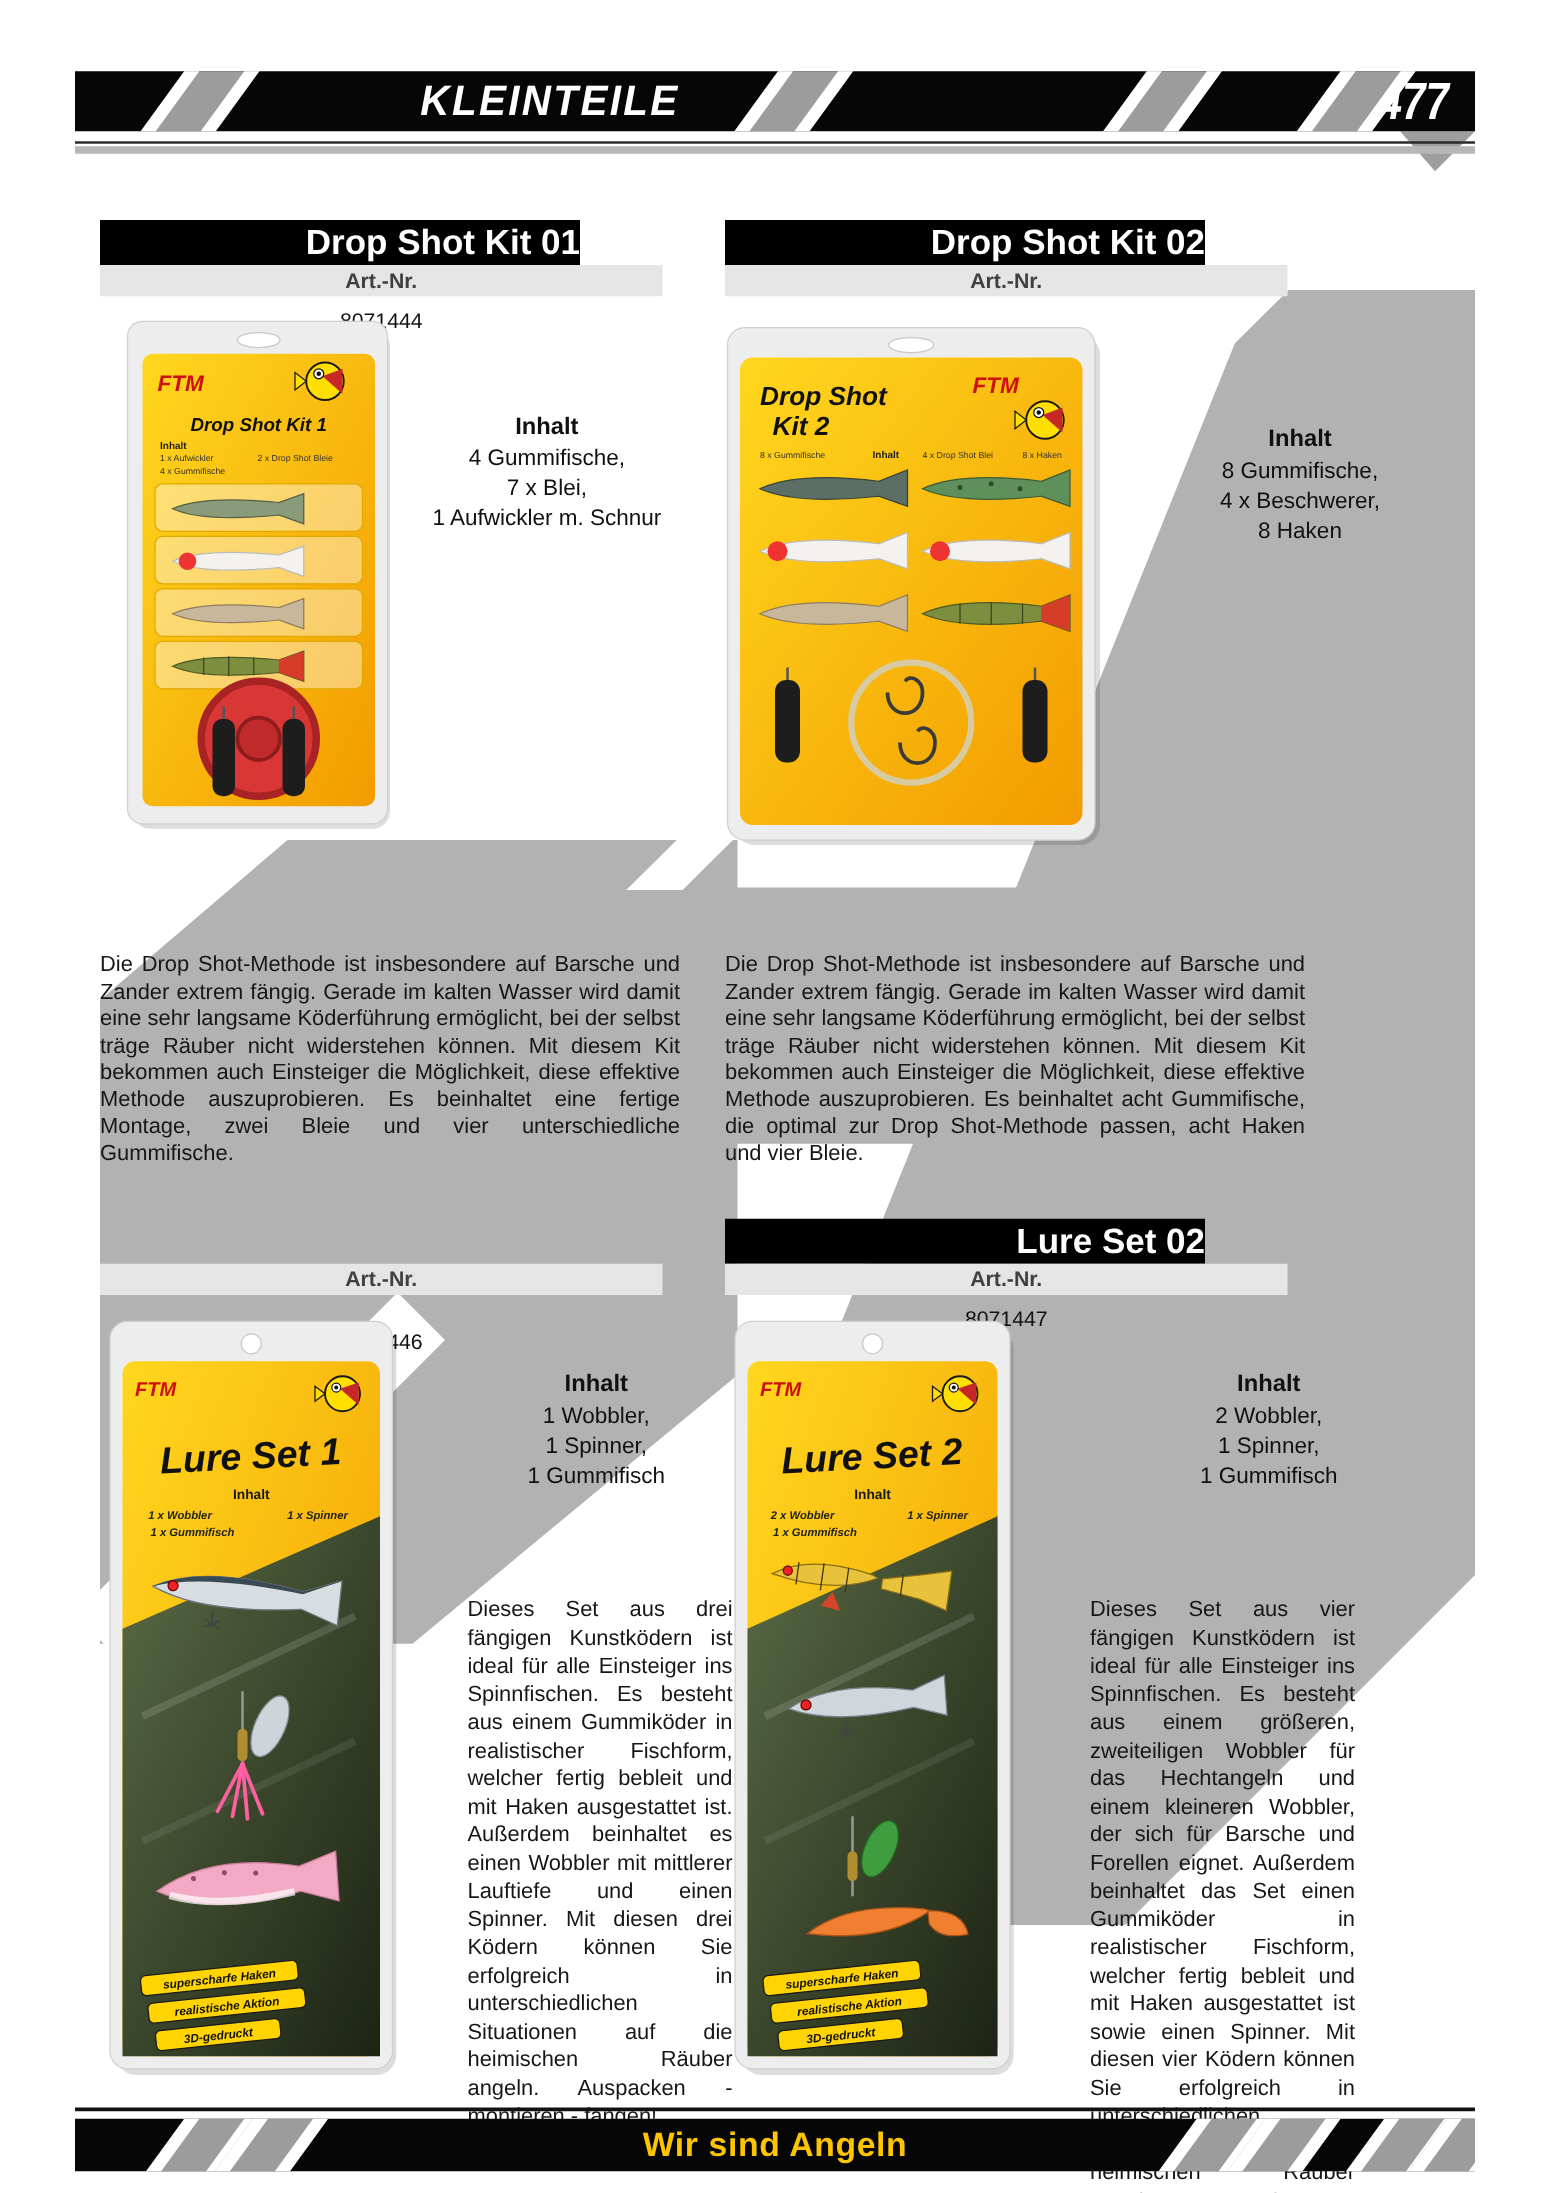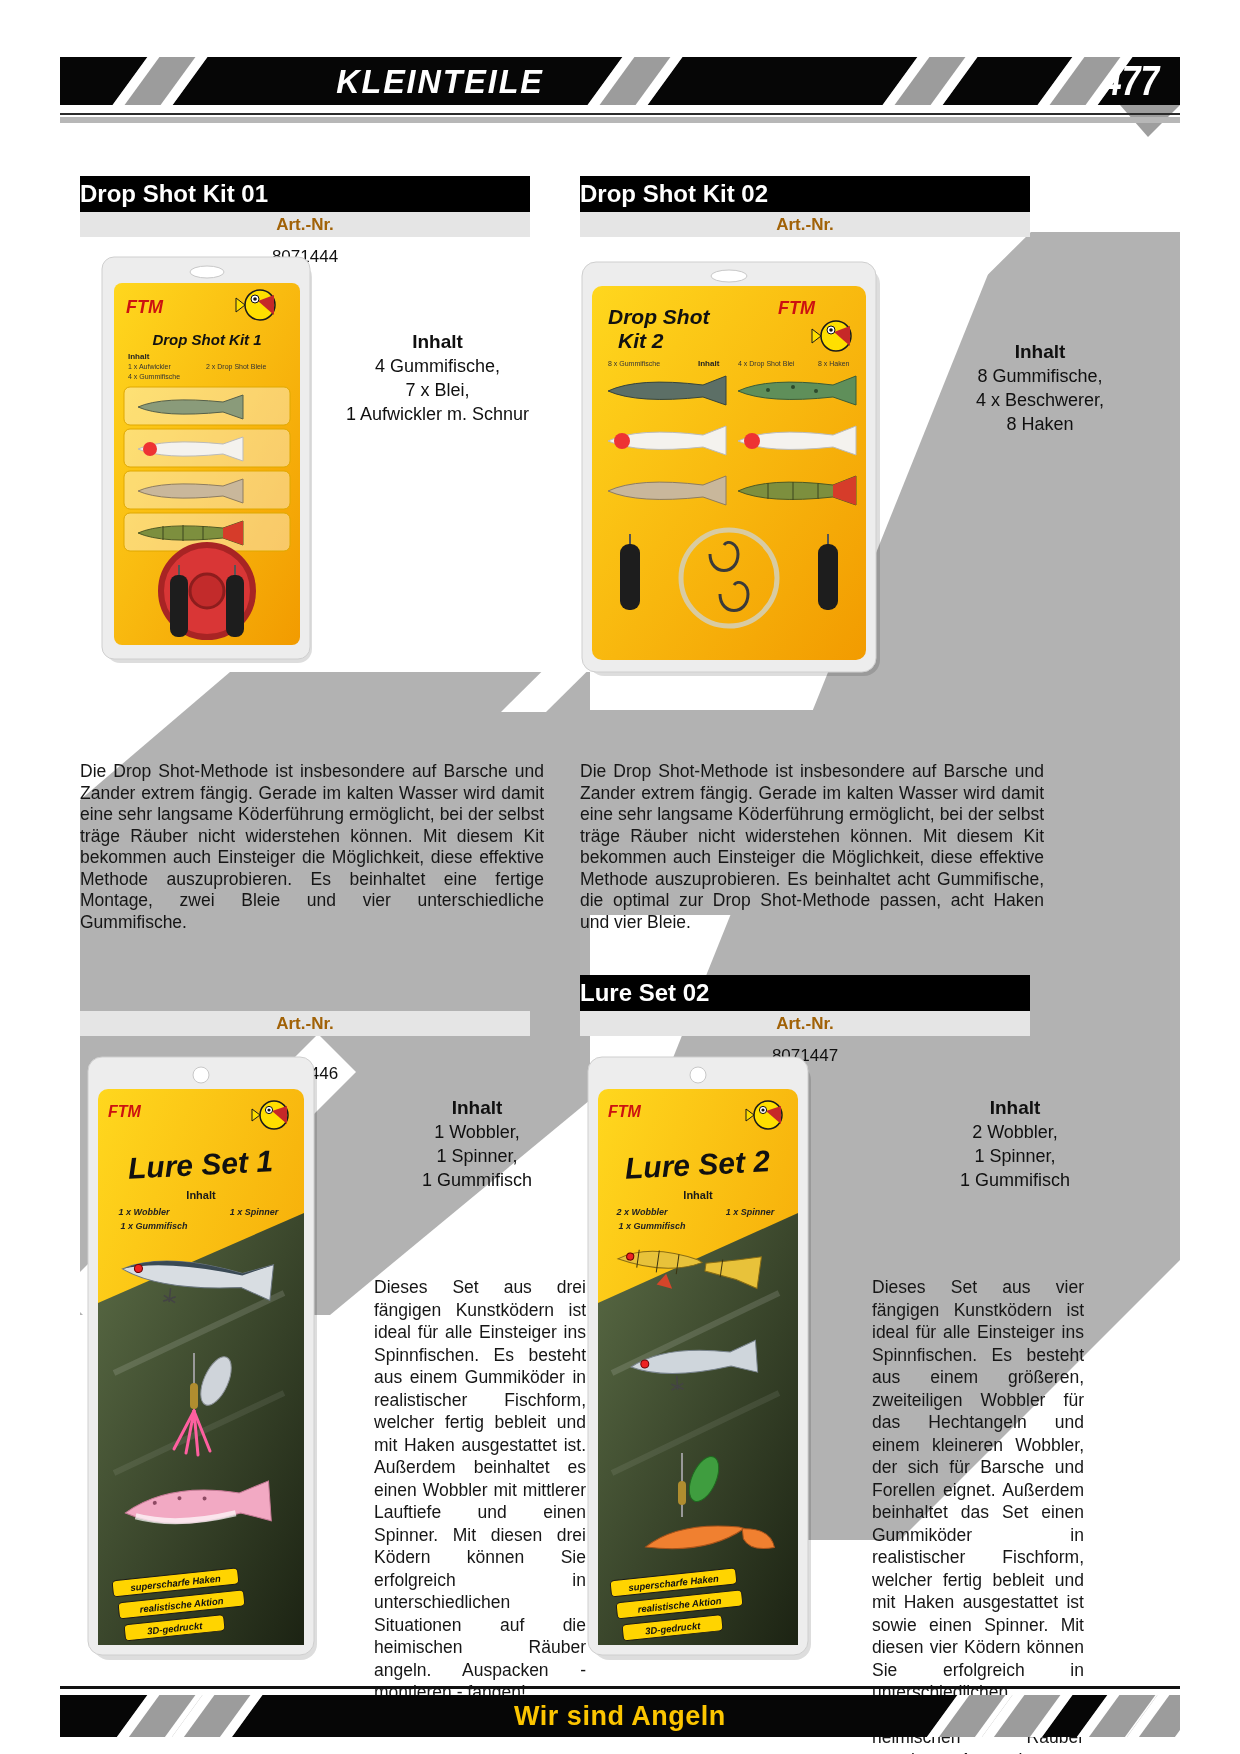--- a/index.html
+++ b/index.html
@@ -18,23 +18,23 @@
              text-align:center;color:#fff;font-weight:bold;font-style:italic;font-size:34px;
              letter-spacing:2px;transform:scaleX(.95);}
   .hdr-page{position:absolute;right:14px;top:0;height:48px;line-height:48px;color:#fff;
             font-weight:bold;font-style:italic;font-size:42px;transform:scaleX(.8);}
   .rule-dark{left:60px;top:113px;width:1120px;height:2px;background:#2b2b2b;}
   .rule-gray{left:60px;top:117px;width:1120px;height:6px;background:#b7b7b7;}
   .ftr-rule{left:60px;top:1686px;width:1120px;height:3px;background:#111;}
   .ftr-slogan{position:absolute;left:0;top:0;width:100%;height:42px;line-height:42px;
               text-align:center;color:#fcc500;font-weight:bold;font-size:27px;letter-spacing:.5px;}
   
-  .pt-bar{position:absolute;width:450px;height:36px;background:#000;color:#fff;font-weight:bold;
-          font-size:24px;text-align:left;line-height:36px;}
-  .an-bar{position:absolute;width:450px;height:25px;background:#e5e5e5;color:#a16207;font-weight:bold;
+  .pt-bar{position:absolute;width:384px;height:36px;background:#000;color:#fff;font-weight:bold;
+          font-size:28px;text-align:right;line-height:36px;}
+  .an-bar{position:absolute;width:450px;height:25px;background:#e5e5e5;color:#404040;font-weight:bold;
           font-size:17px;text-align:center;line-height:25px;}
   .an-num{position:absolute;width:450px;color:#111;font-size:17px;text-align:center;}
   .inhalt{position:absolute;text-align:center;font-size:18px;line-height:24px;color:#101010;}
   .inhalt .t{font-weight:bold;font-size:19px;}
   .desc{position:absolute;font-size:17.5px;line-height:21.5px;text-align:justify;color:#161616;margin-top:24px;}
   .desc.narrow{line-height:22.5px;}
   .photo{position:absolute;}
   .pk-title{font-weight:bold;font-style:italic;}
 </style>
 </head>

